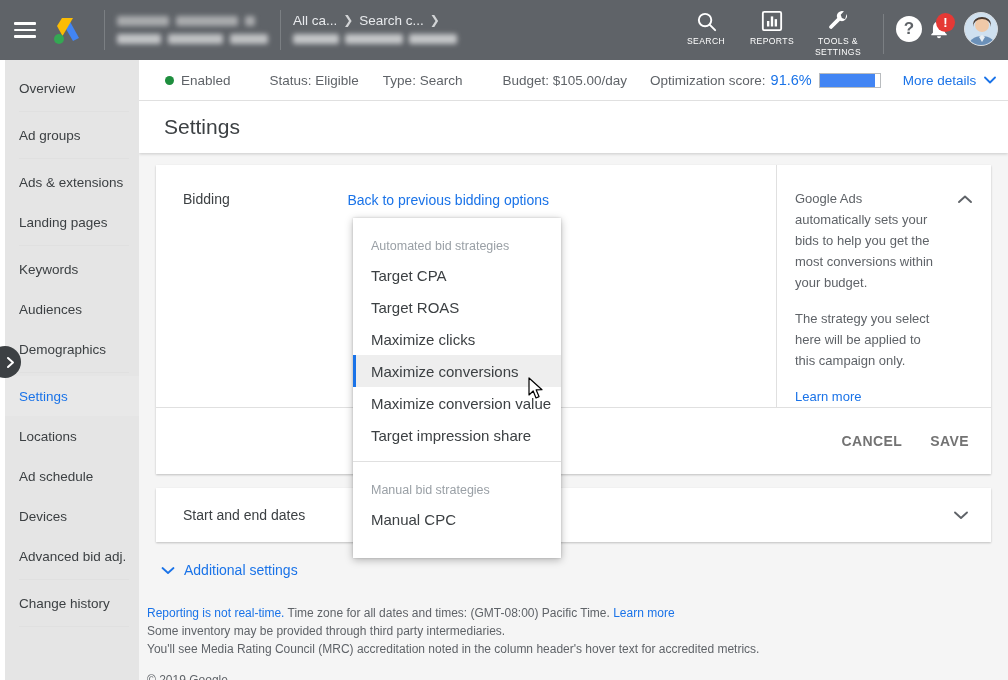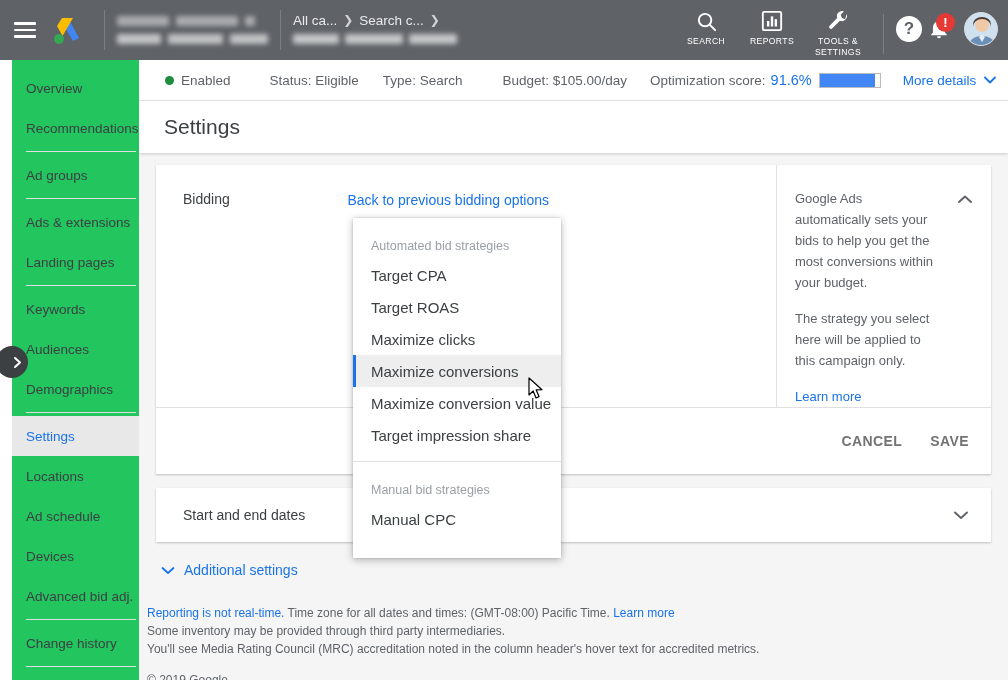--- a/index.html
+++ b/index.html
@@ -45,22 +45,22 @@
     background: #fff; display: flex; align-items: center; font-size: 13.5px;
     color: #5f6368; border-bottom: 1px solid #e0e0e0;
   }
   .dot { width: 9px; height: 9px; border-radius: 50%; background: #1e8e3e; margin-right: 7px; }
   .sb-item { display: flex; align-items: center; }
   .opt-bar { width: 62px; height: 15px; border: 1px solid #b9bcbf; background: #fff; margin-left: 7px; position: relative; }
   .opt-fill { position: absolute; left: 0; top: 0; bottom: 0; background: #4285f4; }
   .lnk { color: #1a73e8; cursor: pointer; }
 
   
-  .sidebar { position: absolute; top: 60px; left: 12px; width: 139px; height: 620px;
-    background: #22c55e; border-right: 1px solid #e0e0e0; padding-top: 8px; }
+  .sidebar { position: absolute; top: 60px; left: 5px; width: 139px; height: 620px;
+    background: #e5e5e5; border-right: 1px solid #e0e0e0; padding-top: 8px; }
   .nav-item { height: 40px; display: flex; align-items: center; padding-left: 14px;
     font-size: 13.5px; color: #3c4043; cursor: pointer; }
   .nav-item.active { background: #e8e8e8; color: #1a73e8; }
   .nav-sep { height: 1px; background: #e0e0e0; margin: 3px 14px; }
   .expander { position: absolute; left: -16px; top: 286px; width: 32px; height: 32px;
     border-radius: 50%; background: #3c4043; display: flex; align-items: center;
     justify-content: flex-end; padding-right: 5px; cursor: pointer; z-index: 6; }
   .expander svg { display: block; }
 
   
@@ -214,23 +214,20 @@
         </div>
       </div>
     </div>
   </div>
 
   <div class="sidebar">
     <div id="nav-list">
         <div class="nav-item">
           <span>Overview</span>
         </div>
-        <div class="nav-item">
-          <span>Recommendations</span>
-        </div>
         <div class="nav-sep"></div>
         <div class="nav-item">
           <span>Ad groups</span>
         </div>
         <div class="nav-sep"></div>
         <div class="nav-item">
           <span>Ads &amp; extensions</span>
         </div>
         <div class="nav-item">
           <span>Landing pages</span>

